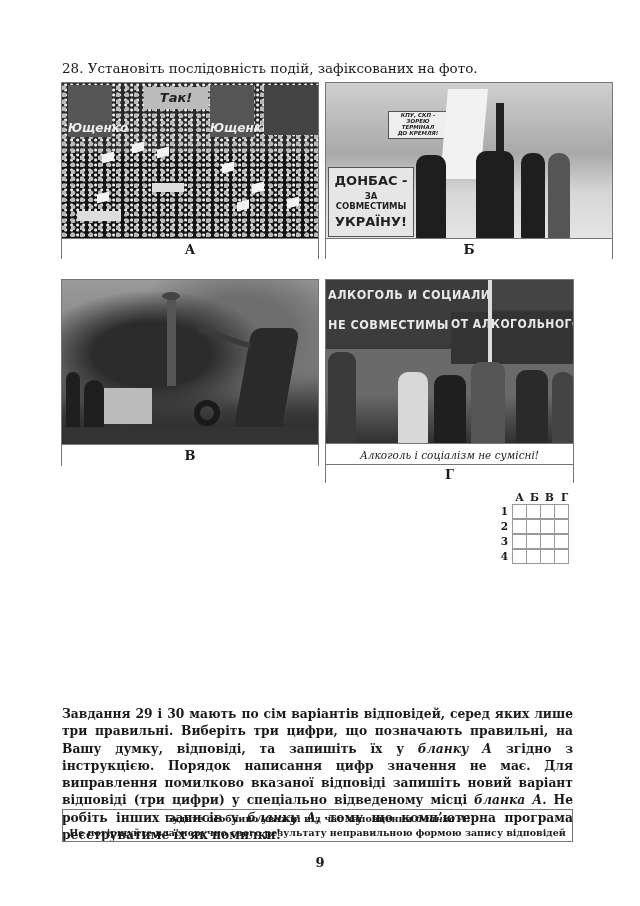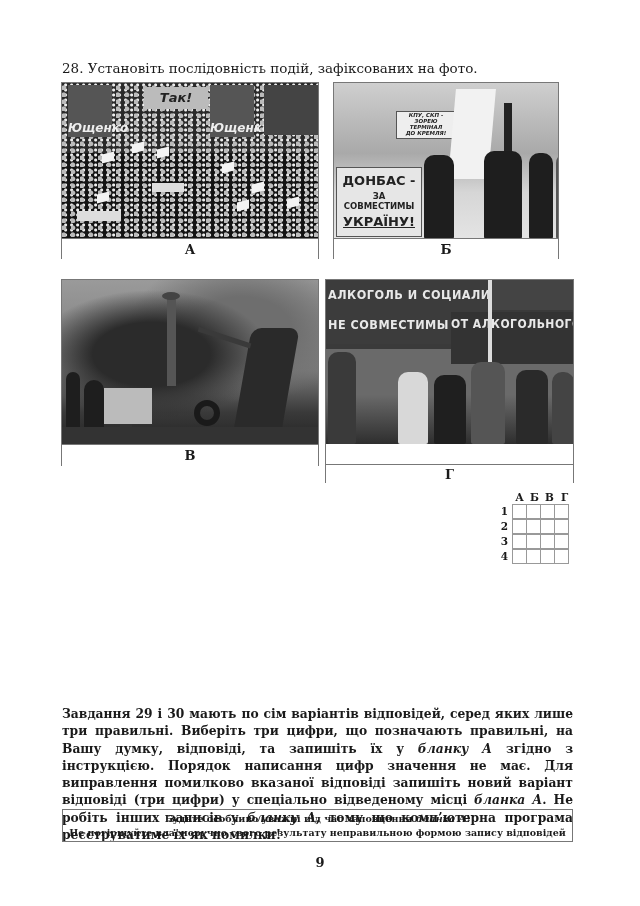--- a/index.html
+++ b/index.html
@@ -75,37 +75,37 @@
     <div class="flag" style="left:190px; top:100px;"></div>
     <div class="flag" style="left:225px; top:115px;"></div>
     <div class="flag" style="left:175px; top:118px;"></div>
     <div class="flag" style="left:35px; top:110px;"></div>
     <div style="position:absolute; left:15px; top:128px; width:44px; height:10px; background:#ddd;"></div>
     <div style="position:absolute; left:90px; top:100px; width:32px; height:9px; background:#ddd;"></div>
   </div>
   <div class="cap" style="top:155px; height:20px;">А</div>
 </div>
 
-<div class="frame" style="left:325px; top:82px; width:226px; height:177px;margin-left:8px;">
+<div class="frame" style="left:325px; top:82px; width:288px; height:177px;">
   <div class="photo pB" style="height:156px;">
     <div class="sign" style="left:62px; top:28px; width:58px; height:26px; font-size:5.5px; font-style:italic;">
       <div>КПУ, СКП - ЗОРЕЮ</div>
         <div>ТЕРМІНАЛ</div>
         <div>ДО КРЕМЛЯ!</div>
     </div>
     <div style="position:absolute; left:118px; top:6px; width:40px; height:90px; background:#f2f2f2; transform:skewX(-5deg);"></div>
     <div style="position:absolute; left:170px; top:20px; width:8px; height:50px; background:#222;"></div>
     <div class="person" style="left:90px; top:72px; width:30px; height:84px;"></div>
     <div class="person" style="left:150px; top:68px; width:38px; height:88px;"></div>
     <div class="person" style="left:195px; top:70px; width:24px; height:86px;"></div>
     <div class="person" style="left:222px; top:70px; width:22px; height:86px; background:#555;"></div>
     <div class="sign" style="left:2px; top:84px; width:84px; height:68px; font-size:11px; background:#e6e6e6;">
       <div style="margin-top:6px; font-size:13px;">ДОНБАС -</div>
       <div style="font-size:8.5px; margin-top:4px;">ЗА СОВМЕСТИМЫ</div>
-      <div style="font-size:13px; margin-top:4px;text-decoration:underline;">УКРАЇНУ!</div>
+      <div style="font-size:13px; margin-top:4px;">УКРАЇНУ!</div>
     </div>
   </div>
   <div class="cap" style="top:155px; height:20px;">Б</div>
 </div>
 
 <div class="frame" style="left:61px; top:279px; width:258px; height:187px;">
   <div class="photo pV" style="height:165px;">
     <div class="column" style="left:105px; top:18px; width:9px; height:88px; background:#555;"></div>
     <div style="position:absolute; left:100px; top:12px; width:18px; height:8px; background:#444; border-radius:50%;"></div>
     <div class="person" style="left:180px; top:48px; width:48px; height:110px; background:#2a2a2a; transform:skewX(-10deg);"></div>
@@ -131,20 +131,21 @@
       <div>ОТ АЛКОГОЛЬНОГО</div>
     </div>
     <div style="position:absolute; left:162px; top:0; width:4px; height:160px; background:#ddd;"></div>
     <div class="person" style="left:2px; top:72px; width:28px; height:92px; background:#3a3a3a;"></div>
     <div class="person" style="left:72px; top:92px; width:30px; height:72px; background:#d8d8d8;"></div>
     <div class="person" style="left:108px; top:95px; width:32px; height:69px; background:#1f1f1f;"></div>
     <div class="person" style="left:145px; top:82px; width:34px; height:82px; background:#555;"></div>
     <div class="person" style="left:190px; top:90px; width:32px; height:74px; background:#2a2a2a;"></div>
     <div class="person" style="left:226px; top:92px; width:22px; height:72px; background:#444;"></div>
   </div>
+  <div class="subcap" style="top:163px; height:21px;">Алкоголь і соціалізм не сумісні!</div>
   <div class="cap" style="top:184px; height:18px;">Г</div>
 </div>
 
 <div class="grid-wrap">
   <div class="grid-head">
     <span>А</span>
     <span>Б</span>
     <span>В</span>
     <span>Г</span>
   </div>

